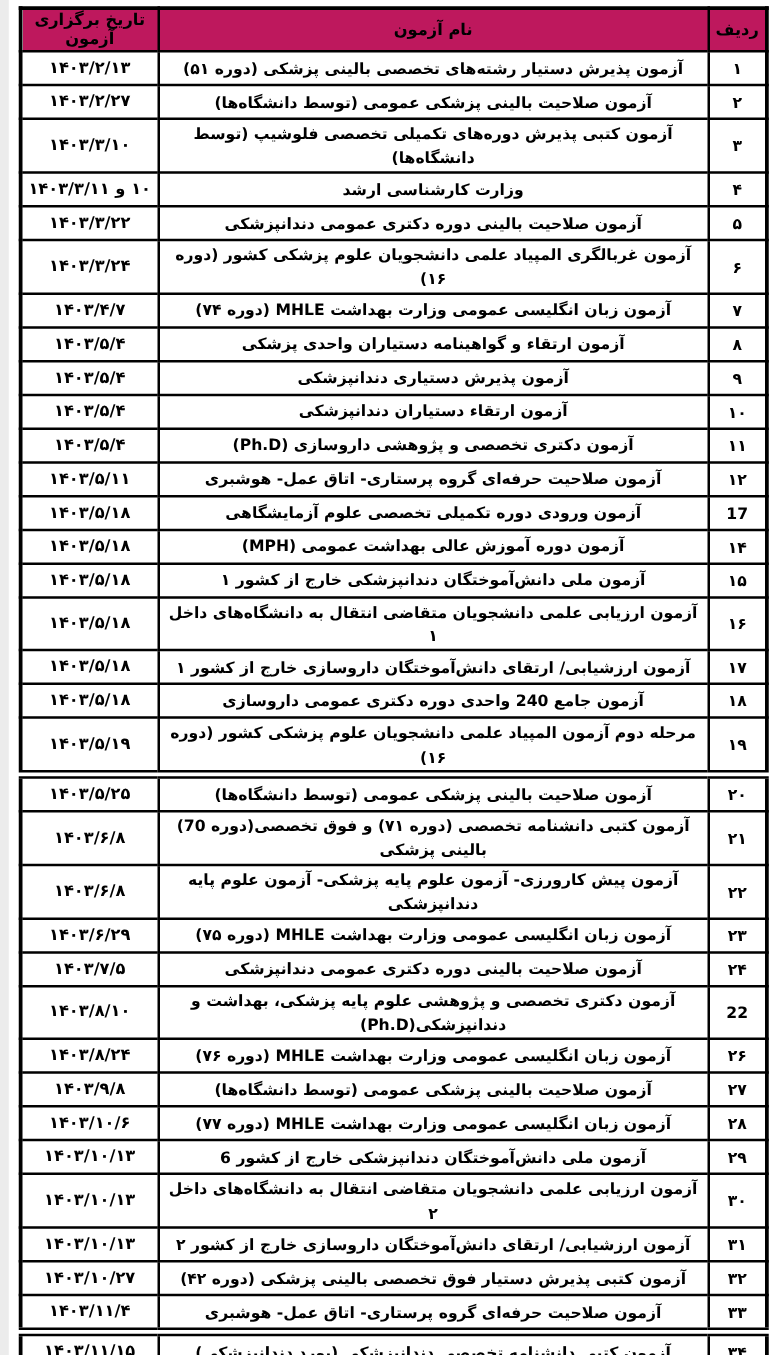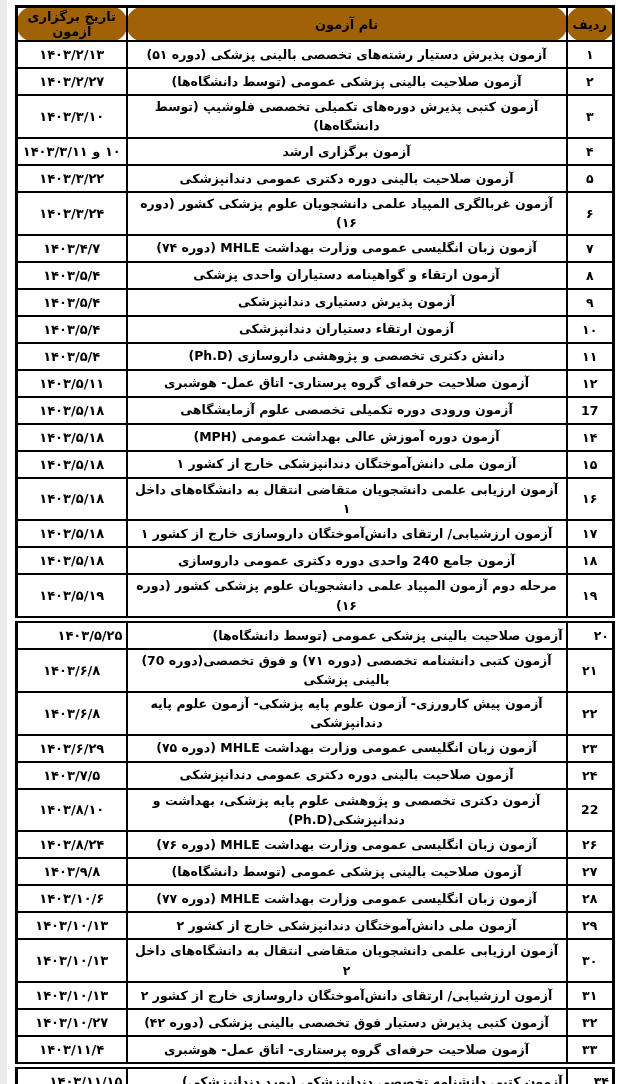--- a/index.html
+++ b/index.html
@@ -28,36 +28,35 @@
     border:2px solid #000;
     text-align:center;
     vertical-align:middle;
     color:#000;
     font-weight:bold;
     padding:1px 3px;
     overflow:hidden;
   }
   table{border:3px solid #000;}
   thead th{
-    background:#a16207;
+    background:#be185d;
     height:23px;
     font-size:13px;
-    border-radius:15px;
   }
   tbody td{
     background:#ffffff;
     height:23px;
     font-size:12.5px;
   }
   col.c-no{width:47px;}
   col.c-name{width:auto;}
   col.c-date{width:110px;}
   td.name{white-space:pre-line;line-height:1.55;margin-top:26px;}
   td.date{font-size:13px;letter-spacing:0.2px;}
-  tr.pbreak td{border-top:7px double #000;text-align:right;}
+  tr.pbreak td{border-top:7px double #000;}
 </style>
 </head>
 <body>
 
 <div class="page-edge"></div>
 
 <div class="table-wrap">
   <table>
     <colgroup>
       <col class="c-no">
@@ -82,21 +81,21 @@
           <td class="name">آزمون صلاحیت بالینی پزشکی عمومی (توسط دانشگاه‌ها)</td>
           <td class="date">۱۴۰۳/۲/۲۷</td>
         </tr>
         <tr>
           <td class="no">۳</td>
           <td class="name">آزمون کتبی پذیرش دوره‌های تکمیلی تخصصی فلوشیپ (توسط دانشگاه‌ها)</td>
           <td class="date">۱۴۰۳/۳/۱۰</td>
         </tr>
         <tr>
           <td class="no">۴</td>
-          <td class="name">آزمون برگزاری ارشد</td>
+          <td class="name">وزارت کارشناسی ارشد</td>
           <td class="date">۱۰ و ۱۴۰۳/۳/۱۱</td>
         </tr>
         <tr>
           <td class="no">۵</td>
           <td class="name">آزمون صلاحیت بالینی دوره دکتری عمومی دندانپزشکی</td>
           <td class="date">۱۴۰۳/۳/۲۲</td>
         </tr>
         <tr>
           <td class="no">۶</td>
           <td class="name">آزمون غربالگری المپیاد علمی دانشجویان علوم پزشکی کشور (دوره ۱۶)</td>
@@ -117,21 +116,21 @@
           <td class="name">آزمون پذیرش دستیاری دندانپزشکی</td>
           <td class="date">۱۴۰۳/۵/۴</td>
         </tr>
         <tr>
           <td class="no">۱۰</td>
           <td class="name">آزمون ارتقاء دستیاران دندانپزشکی</td>
           <td class="date">۱۴۰۳/۵/۴</td>
         </tr>
         <tr>
           <td class="no">۱۱</td>
-          <td class="name">دانش دکتری تخصصی و پژوهشی داروسازی (Ph.D)</td>
+          <td class="name">آزمون دکتری تخصصی و پژوهشی داروسازی (Ph.D)</td>
           <td class="date">۱۴۰۳/۵/۴</td>
         </tr>
         <tr>
           <td class="no">۱۲</td>
           <td class="name">آزمون صلاحیت حرفه‌ای گروه پرستاری- اتاق عمل- هوشبری</td>
           <td class="date">۱۴۰۳/۵/۱۱</td>
         </tr>
         <tr>
           <td class="no">17</td>
           <td class="name">آزمون ورودی دوره تکمیلی تخصصی علوم آزمایشگاهی</td>
@@ -207,21 +206,21 @@
           <td class="name">آزمون صلاحیت بالینی پزشکی عمومی (توسط دانشگاه‌ها)</td>
           <td class="date">۱۴۰۳/۹/۸</td>
         </tr>
         <tr>
           <td class="no">۲۸</td>
           <td class="name">آزمون زبان انگلیسی عمومی وزارت بهداشت MHLE (دوره ۷۷)</td>
           <td class="date">۱۴۰۳/۱۰/۶</td>
         </tr>
         <tr>
           <td class="no">۲۹</td>
-          <td class="name">آزمون ملی دانش‌آموختگان دندانپزشکی خارج از کشور ۲</td>
+          <td class="name">آزمون ملی دانش‌آموختگان دندانپزشکی خارج از کشور 6</td>
           <td class="date">۱۴۰۳/۱۰/۱۳</td>
         </tr>
         <tr>
           <td class="no">۳۰</td>
           <td class="name">آزمون ارزیابی علمی دانشجویان متقاضی انتقال به دانشگاه‌های داخل ۲</td>
           <td class="date">۱۴۰۳/۱۰/۱۳</td>
         </tr>
         <tr>
           <td class="no">۳۱</td>
           <td class="name">آزمون ارزشیابی/ ارتقای دانش‌آموختگان داروسازی خارج از کشور ۲</td>

